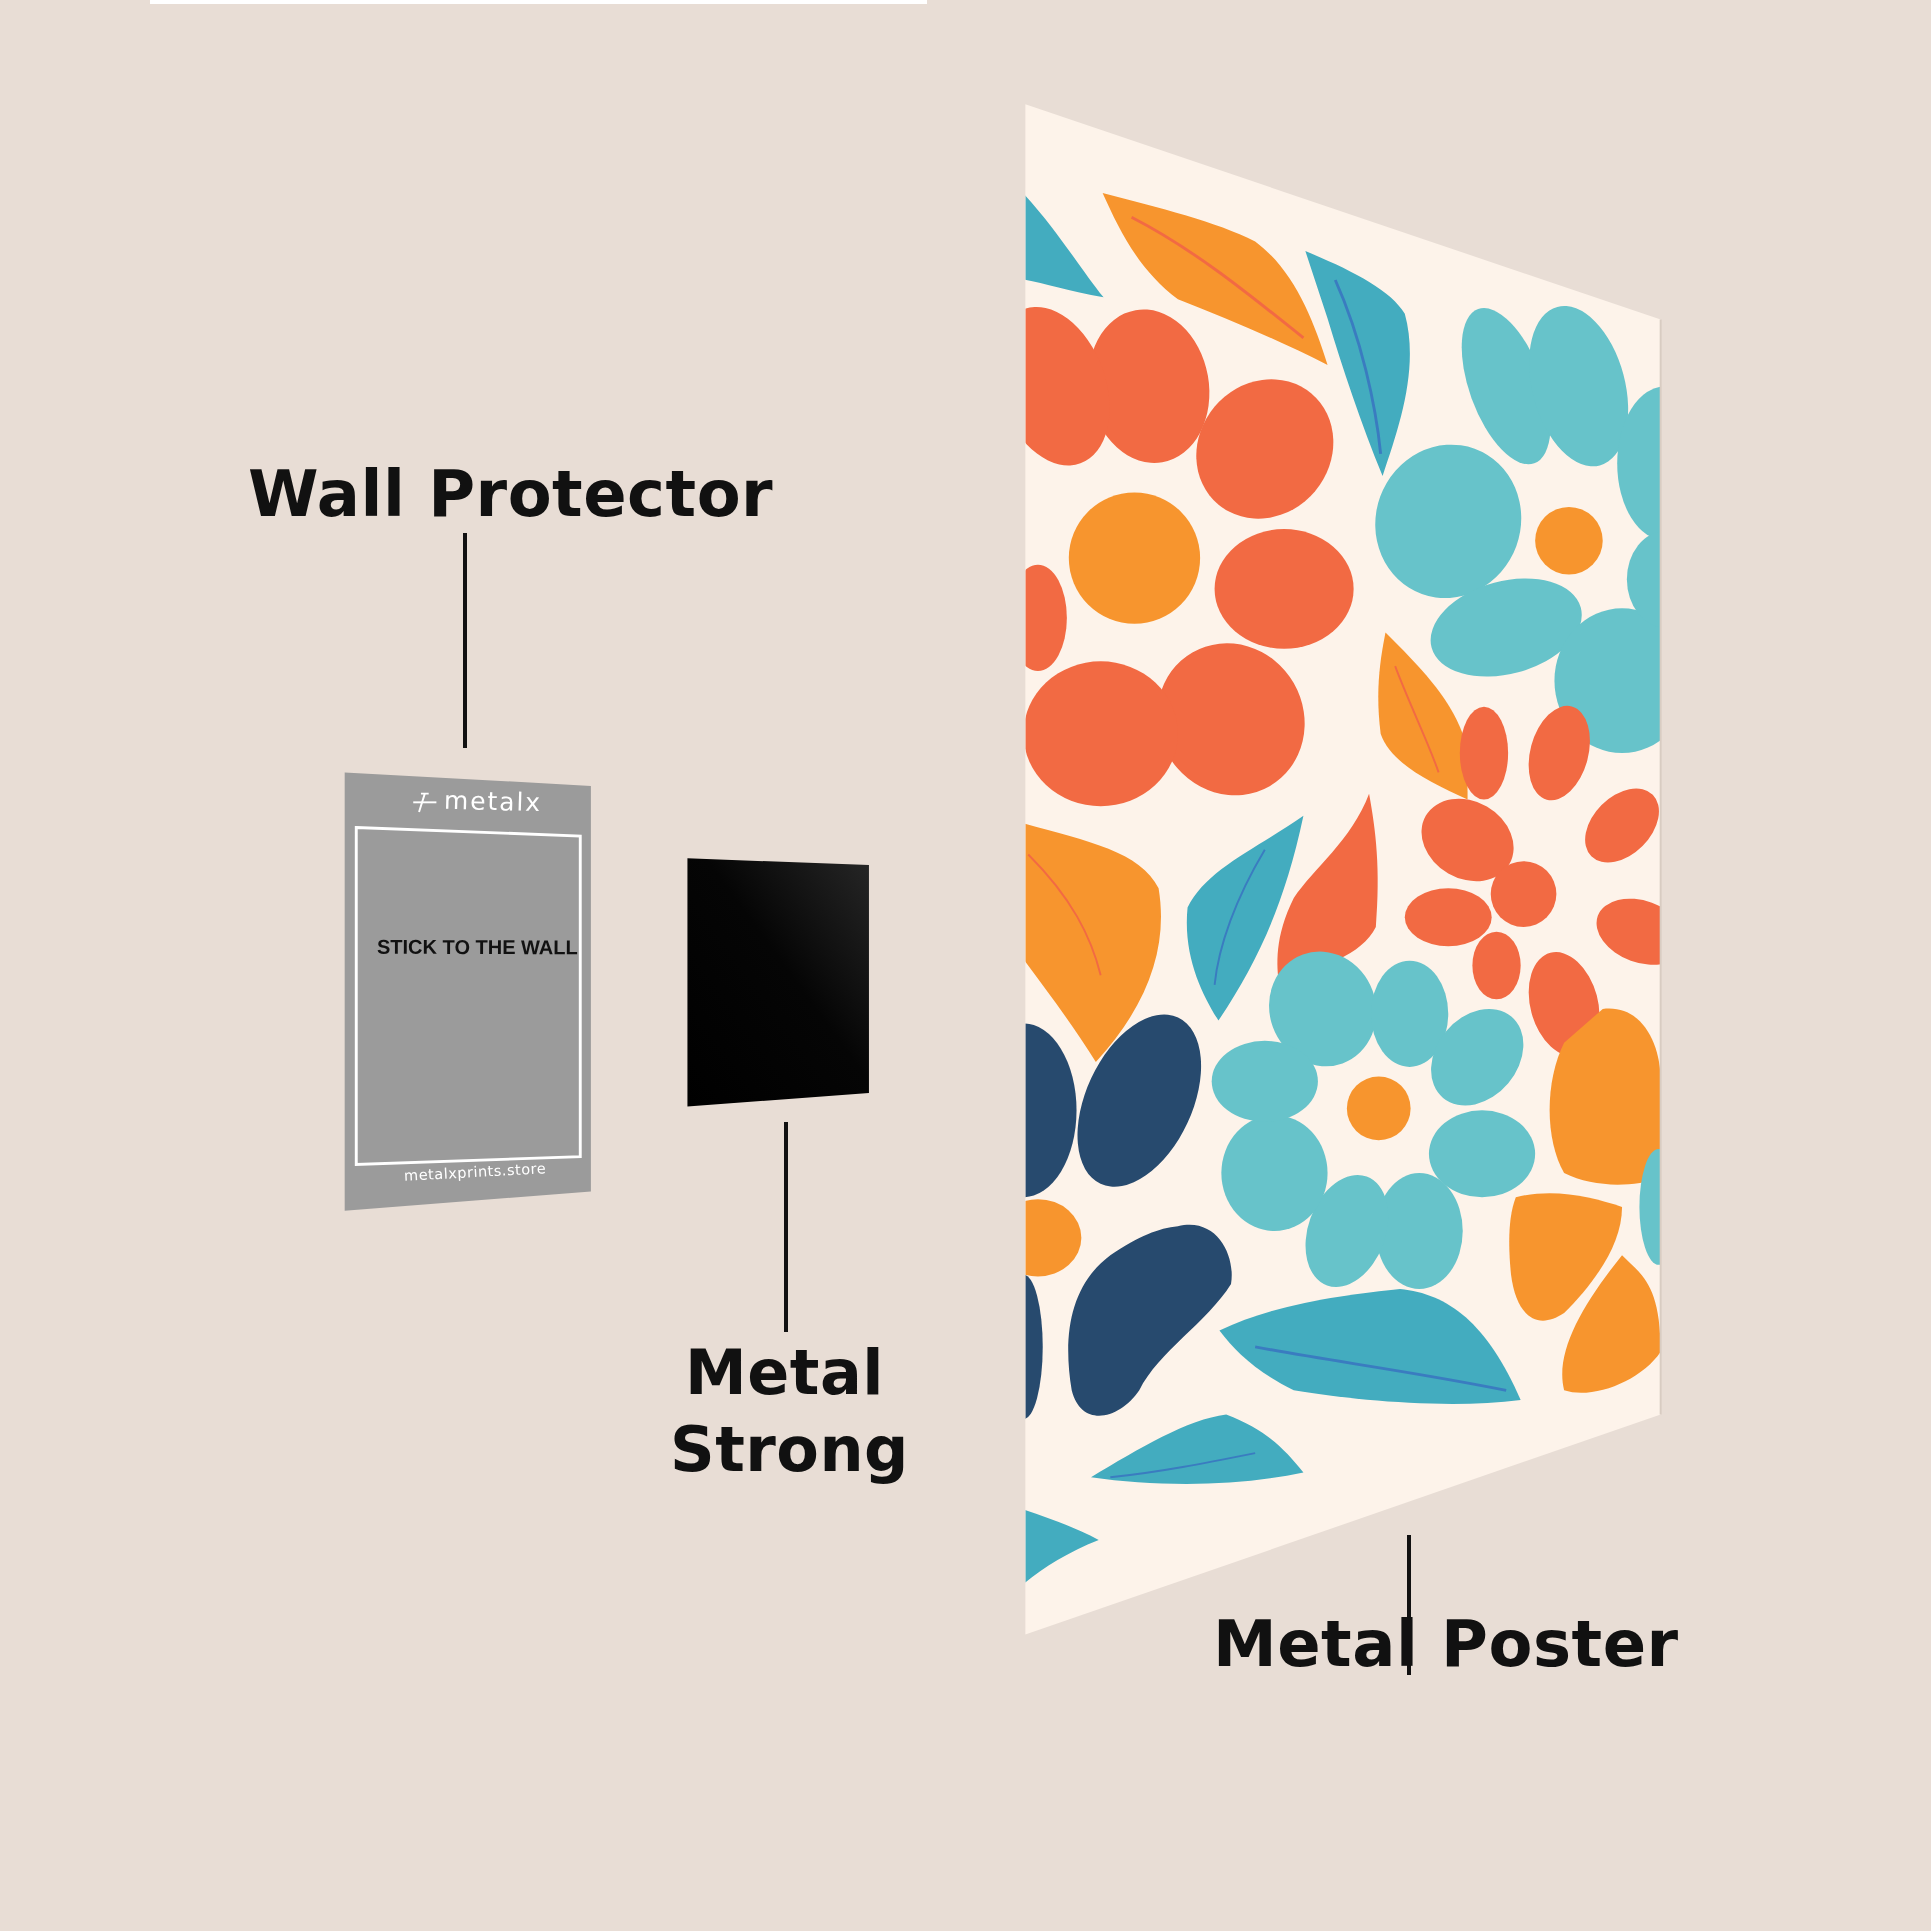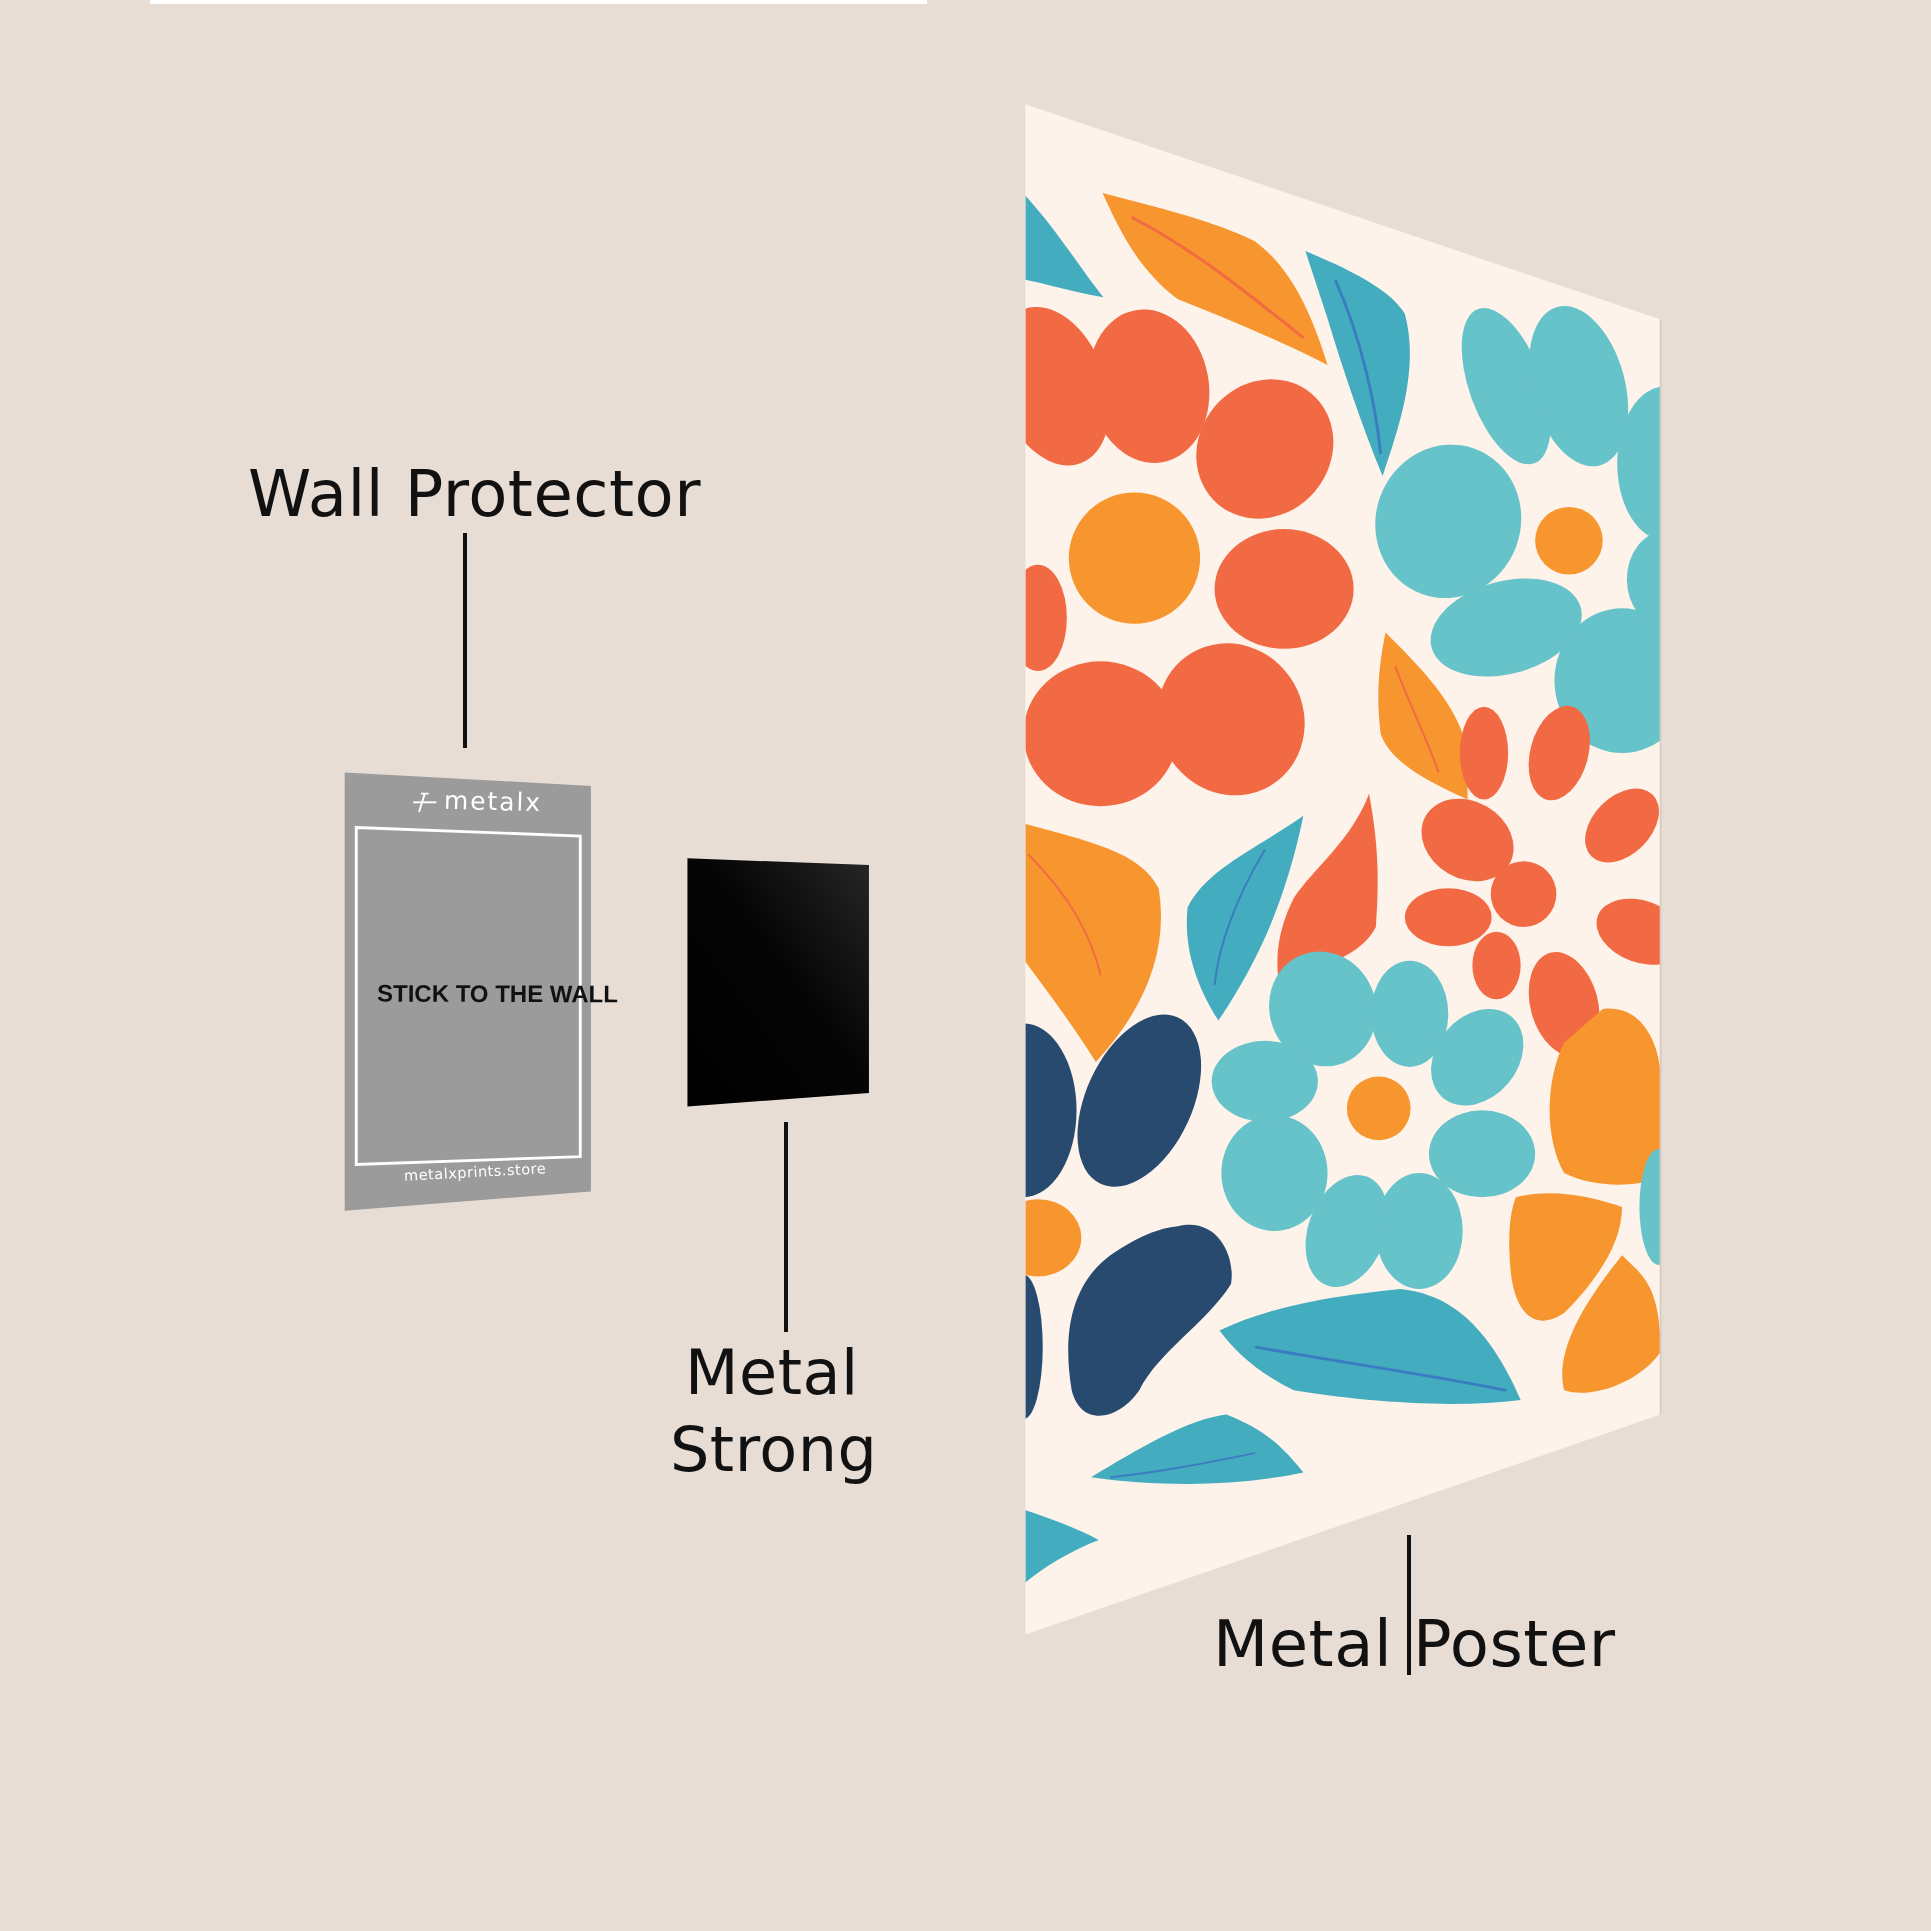--- a/index.html
+++ b/index.html
@@ -1,19 +1,19 @@
 <!DOCTYPE html>
 <html><head>
 <meta charset="utf-8">
 <style>
   html, body { margin:0; padding:0; }
   body { width:1931px; height:1931px; background:#E8DDD5; position:relative; overflow:hidden; font-family:"DejaVu Sans", sans-serif; }
   .abs { position:absolute; }
   .top-strip { left:150px; top:0; width:777px; height:3.9px; background:#FFFFFF; }
-  .label { color:#111; font-family:"DejaVu Sans", sans-serif; font-weight:400; white-space:nowrap; line-height:1; letter-spacing:0.5px; }
+  .label { color:#111; font-family:"DejaVu Sans", sans-serif; font-weight:700; white-space:nowrap; line-height:1; letter-spacing:0.5px; }
   .leader { background:#111; width:3.9px; }
   svg { position:absolute; left:0; top:0; }
 </style>
 </head>
 <body>
 
 <div class="abs top-strip"></div>
 
 <div class="abs label" style="left:248px; top:462px; font-size:64px;">Wall Protector</div>
 <div class="abs leader" style="left:463px; top:533px; height:215px;"></div>
@@ -21,21 +21,21 @@
 <svg width="1931" height="1931" viewBox="0 0 2000 2000">
   <polygon points="357,800 612,814 612,1234 357,1254" fill="#9B9B9B"></polygon>
   <polygon points="369,857 601,866 601,1198 369,1206" fill="none" stroke="#FFFFFF" stroke-width="3"></polygon>
 
   <g stroke="#FFFFFF" stroke-width="2" fill="none">
     <line x1="428" y1="831" x2="452" y2="831"></line>
     <path d="M436,822 L444,822 M440,822 L434,841"></path>
   </g>
 </svg>
 <div class="abs" style="left:444px; top:787px; font-size:25px; color:#FFFFFF; letter-spacing:1.9px; transform:rotate(1.5deg);">metalx</div>
-<div class="abs" style="left:377px; top:980px; font-size:24px; font-weight:bold; color:#111; transform:rotate(0.2deg); font-family:'Liberation Sans', sans-serif;">STICK TO THE WALL</div>
+<div class="abs" style="left:377px; top:936px; font-size:20px; font-weight:bold; color:#111; transform:rotate(0.2deg); font-family:'Liberation Sans', sans-serif;">STICK TO THE WALL</div>
 <div class="abs" style="left:404px; top:1164px; font-size:14.5px; color:#FFFFFF; transform:rotate(-3deg); letter-spacing:0.5px;">metalxprints.store</div>
 
 <svg width="1931" height="1931" viewBox="0 0 2000 2000">
   <defs>
     <linearGradient id="mg" x1="1" y1="0" x2="0" y2="1">
       <stop offset="0" stop-color="#262626"></stop>
       <stop offset="0.45" stop-color="#050505"></stop>
       <stop offset="1" stop-color="#000000"></stop>
     </linearGradient>
   </defs>

